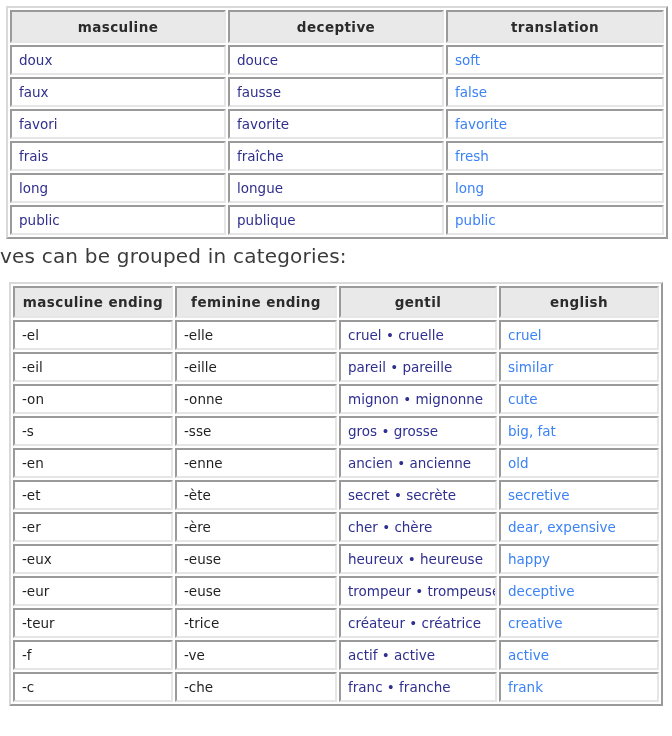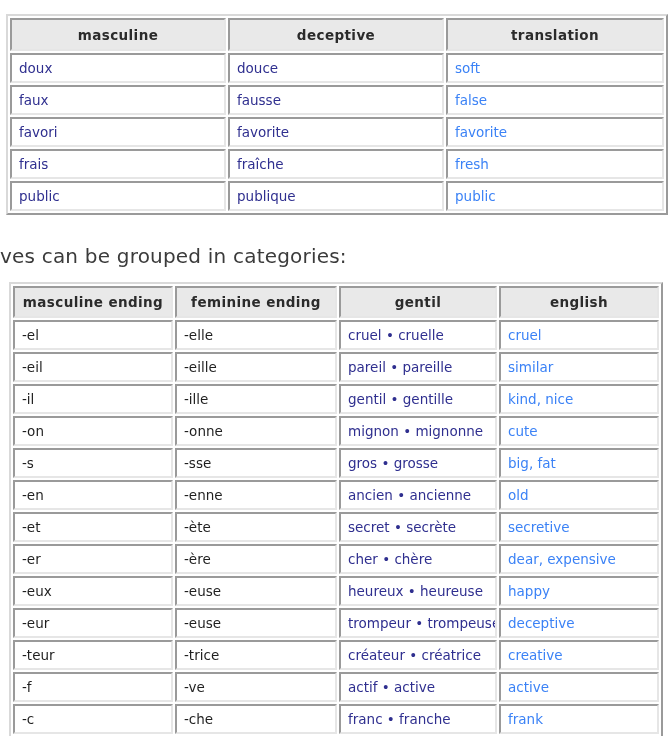--- a/index.html
+++ b/index.html
@@ -58,21 +58,20 @@
     color: #3b82f6;
     font-weight: normal;
   }
 
   
   #table-adjectives {
     position: absolute;
     left: 6px;
     top: 6px;
     width: 658px;
-    margin-top: 8px;
   }
   #table-adjectives th,
   #table-adjectives td { height: 26px; }
   #table-adjectives thead th { height: 29px; }
 
   
   #intro-text {
     position: absolute;
     left: 0px;
     top: 244px;
@@ -122,20 +121,25 @@
       </tr>
       <tr>
         <td class="fr">favori</td>
         <td class="fr">favorite</td>
         <td class="plain">favorite</td>
       </tr>
       <tr>
         <td class="fr">frais</td>
         <td class="fr">fraîche</td>
         <td class="plain">fresh</td>
+      </tr>
+      <tr>
+        <td class="fr">long</td>
+        <td class="fr">longue</td>
+        <td class="plain">long</td>
       </tr>
       <tr>
         <td class="fr">public</td>
         <td class="fr">publique</td>
         <td class="plain">public</td>
       </tr>
     </tbody>
 </table>
 
 <div id="intro-text">ves can be grouped in categories:</div>
@@ -162,26 +166,20 @@
         <td class="fr">cruel • cruelle</td>
         <td class="plain">cruel</td>
       </tr>
       <tr>
         <td class="bold-dark">-eil</td>
         <td class="bold-dark">-eille</td>
         <td class="fr">pareil • pareille</td>
         <td class="plain">similar</td>
       </tr>
       <tr>
-        <td class="bold-dark">-il</td>
-        <td class="bold-dark">-ille</td>
-        <td class="fr">gentil • gentille</td>
-        <td class="plain">kind, nice</td>
-      </tr>
-      <tr>
         <td class="bold-dark">-on</td>
         <td class="bold-dark">-onne</td>
         <td class="fr">mignon • mignonne</td>
         <td class="plain">cute</td>
       </tr>
       <tr>
         <td class="bold-dark">-s</td>
         <td class="bold-dark">-sse</td>
         <td class="fr">gros • grosse</td>
         <td class="plain">big, fat</td>

